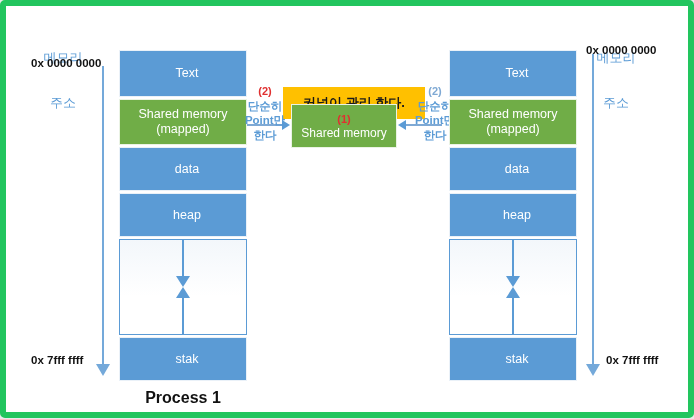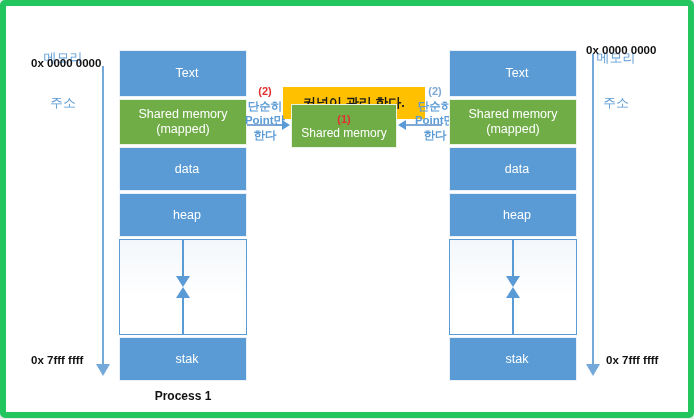--- a/index.html
+++ b/index.html
@@ -33,21 +33,21 @@
   }
   .hex {
     color: #111111;
     font-size: 11.5px;
     font-weight: bold;
     white-space: nowrap;
     letter-spacing: 0px;
   }
   .proc-caption {
     color: #111111;
-    font-size: 12px;
+    font-size: 16px;
     font-weight: bold;
     text-align: center;
     width: 140px;
   }
 
   
   .blk {
     position: absolute;
     width: 128px;
     color: #ffffff;

